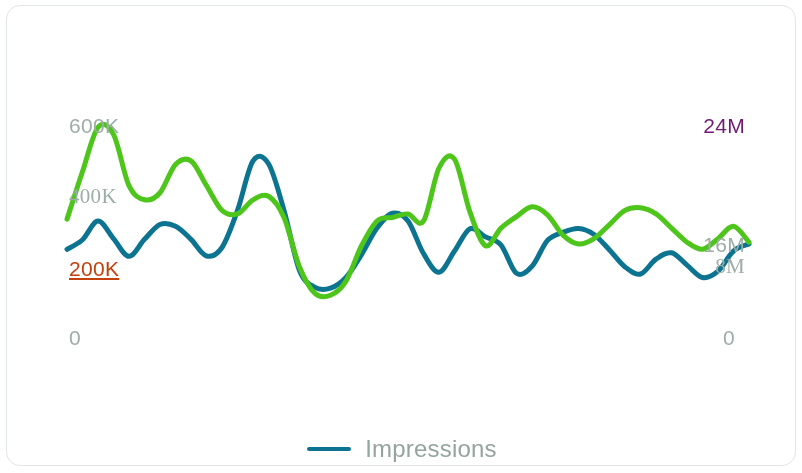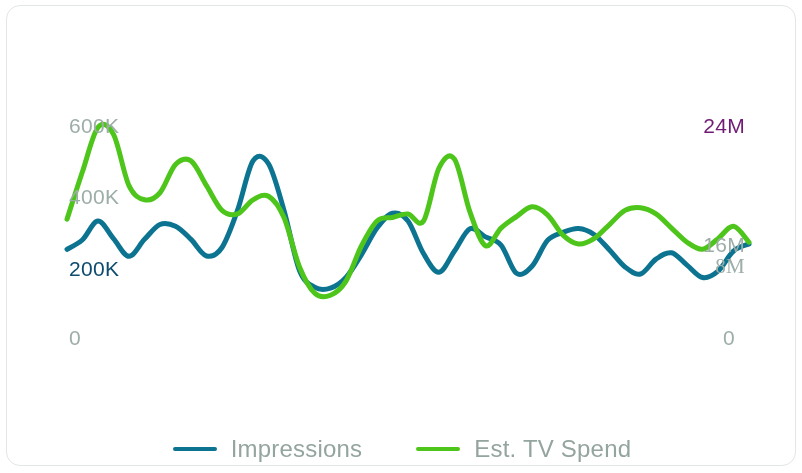--- a/index.html
+++ b/index.html
@@ -87,34 +87,30 @@
 
 <div id="chart-card">
 
   <div id="plot-area">
     <svg id="plot-svg" viewBox="0 0 790 390" preserveAspectRatio="none">
       <path id="line-impressions" class="series-line" fill="none" stroke="#0c7490" stroke-width="5" stroke-linecap="round" stroke-linejoin="round" d="M 60.00 243.27 C 62.58 241.68, 70.33 238.44, 75.50 233.73 C 80.67 229.02, 85.83 215.18, 91.00 215.00 C 96.17 214.82, 101.33 226.78, 106.50 232.67 C 111.67 238.56, 116.83 250.22, 122.00 250.33 C 127.17 250.45, 132.33 238.67, 137.50 233.37 C 142.67 228.07, 147.83 220.71, 153.00 218.53 C 158.17 216.35, 163.33 217.83, 168.50 220.30 C 173.67 222.77, 178.83 228.43, 184.00 233.37 C 189.17 238.32, 194.33 248.63, 199.50 249.98 C 204.67 251.33, 209.83 249.10, 215.00 241.50 C 220.17 233.90, 225.33 218.83, 230.50 204.40 C 235.67 189.97, 240.83 162.71, 246.00 154.93 C 251.17 147.16, 256.33 149.52, 261.50 157.76 C 266.67 166.00, 271.83 186.62, 277.00 204.40 C 282.17 222.18, 287.33 251.63, 292.50 264.47 C 297.67 277.30, 302.83 278.48, 308.00 281.43 C 313.17 284.37, 318.33 283.78, 323.50 282.13 C 328.67 280.48, 333.83 277.13, 339.00 271.53 C 344.17 265.94, 349.33 256.81, 354.50 248.57 C 359.67 240.32, 364.83 228.96, 370.00 222.07 C 375.17 215.18, 380.33 208.40, 385.50 207.23 C 390.67 206.05, 395.83 208.29, 401.00 215.00 C 406.17 221.71, 411.33 238.97, 416.50 247.51 C 421.67 256.05, 426.83 266.65, 432.00 266.23 C 437.17 265.82, 442.33 252.28, 447.50 245.03 C 452.67 237.79, 457.83 225.13, 463.00 222.77 C 468.17 220.42, 473.33 228.19, 478.50 230.90 C 483.67 233.61, 488.83 232.96, 494.00 239.03 C 499.17 245.09, 504.33 263.76, 509.50 267.29 C 514.67 270.83, 519.83 265.70, 525.00 260.23 C 530.17 254.75, 535.33 240.09, 540.50 234.43 C 545.67 228.78, 550.83 228.31, 556.00 226.31 C 561.17 224.30, 566.33 222.07, 571.50 222.42 C 576.67 222.77, 581.83 224.83, 587.00 228.43 C 592.17 232.02, 597.33 238.56, 602.50 243.97 C 607.67 249.39, 612.83 256.93, 618.00 260.93 C 623.17 264.94, 628.33 269.30, 633.50 268.00 C 638.67 266.70, 643.83 256.69, 649.00 253.16 C 654.17 249.63, 659.33 245.80, 664.50 246.80 C 669.67 247.80, 674.83 255.04, 680.00 259.17 C 685.17 263.29, 690.33 270.53, 695.50 271.53 C 700.67 272.53, 705.83 269.59, 711.00 265.17 C 716.17 260.76, 721.33 249.57, 726.50 245.03 C 731.67 240.50, 739.42 239.14, 742.00 237.97"></path>
       <path id="line-tvspend" class="series-line" fill="none" stroke="#4ec51a" stroke-width="5" stroke-linecap="round" stroke-linejoin="round" d="M 60.00 213.23 C 62.58 205.28, 70.33 180.84, 75.50 165.53 C 80.67 150.22, 85.83 127.55, 91.00 121.37 C 96.17 115.18, 101.33 118.72, 106.50 128.43 C 111.67 138.15, 116.83 168.77, 122.00 179.67 C 127.17 190.56, 132.33 192.62, 137.50 193.80 C 142.67 194.98, 147.83 192.62, 153.00 186.73 C 158.17 180.84, 163.33 163.77, 168.50 158.47 C 173.67 153.17, 178.83 151.40, 184.00 154.93 C 189.17 158.47, 194.33 171.42, 199.50 179.67 C 204.67 187.91, 209.83 199.69, 215.00 204.40 C 220.17 209.11, 225.33 209.70, 230.50 207.93 C 235.67 206.17, 240.83 196.74, 246.00 193.80 C 251.17 190.86, 256.33 187.32, 261.50 190.27 C 266.67 193.21, 271.83 199.69, 277.00 211.47 C 282.17 223.24, 287.33 248.27, 292.50 260.93 C 297.67 273.59, 302.83 282.72, 308.00 287.43 C 313.17 292.14, 318.33 291.26, 323.50 289.20 C 328.67 287.14, 333.83 283.31, 339.00 275.07 C 344.17 266.82, 349.33 249.74, 354.50 239.73 C 359.67 229.72, 364.83 219.71, 370.00 215.00 C 375.17 210.29, 380.33 212.64, 385.50 211.47 C 390.67 210.29, 395.83 207.34, 401.00 207.93 C 406.17 208.52, 411.33 222.66, 416.50 215.00 C 421.67 207.34, 426.83 172.31, 432.00 162.00 C 437.17 151.69, 442.33 145.81, 447.50 153.17 C 452.67 160.53, 457.83 191.74, 463.00 206.17 C 468.17 220.59, 473.33 237.08, 478.50 239.73 C 483.67 242.38, 488.83 226.93, 494.00 222.07 C 499.17 217.21, 504.33 214.12, 509.50 210.58 C 514.67 207.05, 519.83 201.16, 525.00 200.87 C 530.17 200.57, 535.33 204.11, 540.50 208.82 C 545.67 213.53, 550.83 224.27, 556.00 229.13 C 561.17 233.99, 566.33 237.38, 571.50 237.97 C 576.67 238.56, 581.83 235.91, 587.00 232.67 C 592.17 229.43, 597.33 223.24, 602.50 218.53 C 607.67 213.82, 612.83 207.20, 618.00 204.40 C 623.17 201.60, 628.33 201.16, 633.50 201.75 C 638.67 202.34, 643.83 204.55, 649.00 207.93 C 654.17 211.32, 659.33 217.36, 664.50 222.07 C 669.67 226.78, 674.83 232.67, 680.00 236.20 C 685.17 239.73, 690.33 243.86, 695.50 243.27 C 700.67 242.68, 705.83 236.49, 711.00 232.67 C 716.17 228.84, 721.33 219.71, 726.50 220.30 C 731.67 220.89, 739.42 233.55, 742.00 236.20"></path>
     </svg>
 
     <div class="axis-label axis-left" id="ltick0" style="top: 109px; color: rgb(157, 173, 167);">600K</div>
-    <div class="axis-label axis-left" id="ltick1" style="top: 180px; color: rgb(157, 173, 167);">400K</div>
-    <div class="axis-label axis-left" id="ltick2" style="top: 252px; color: #0c4a6e;">200K</div>
+    <div class="axis-label axis-left" id="ltick1" style="top: 180px; color: rgb(157, 173, 167); font-family: Liberation Serif, serif;">400K</div>
+    <div class="axis-label axis-left" id="ltick2" style="top: 252px; color: #c2410c; text-decoration: underline;">200K</div>
     <div class="axis-label axis-left" id="ltick3" style="top: 321px; color: rgb(157, 173, 167);">0</div>
 
     <div class="axis-label axis-right" id="rtick0" style="top: 109px; color: #701a75;">24M</div>
     <div class="axis-label axis-right" id="rtick1" style="top: 180px; color: rgb(157, 173, 167); margin-top: 48px;">16M</div>
     <div class="axis-label axis-right" id="rtick2" style="top: 250px; color: rgb(157, 173, 167); font-family: Liberation Serif, serif;">8M</div>
     <div class="axis-label axis-right r0" id="rtick3" style="top: 321px; color: rgb(157, 173, 167);">0</div>
   </div>
 
   <div id="legend">
     <div class="legend-item">
       <span class="legend-swatch" id="sw0" style="background: rgb(12, 116, 144);"></span>
       <span class="legend-text">Impressions</span>
     </div>
-    <div class="legend-item">
-      <span class="legend-swatch" id="sw1" style="background: rgb(78, 197, 26);"></span>
-      <span class="legend-text">Est. TV Spend</span>
-    </div>
   </div>
 
 </div>
 
 </body></html>

